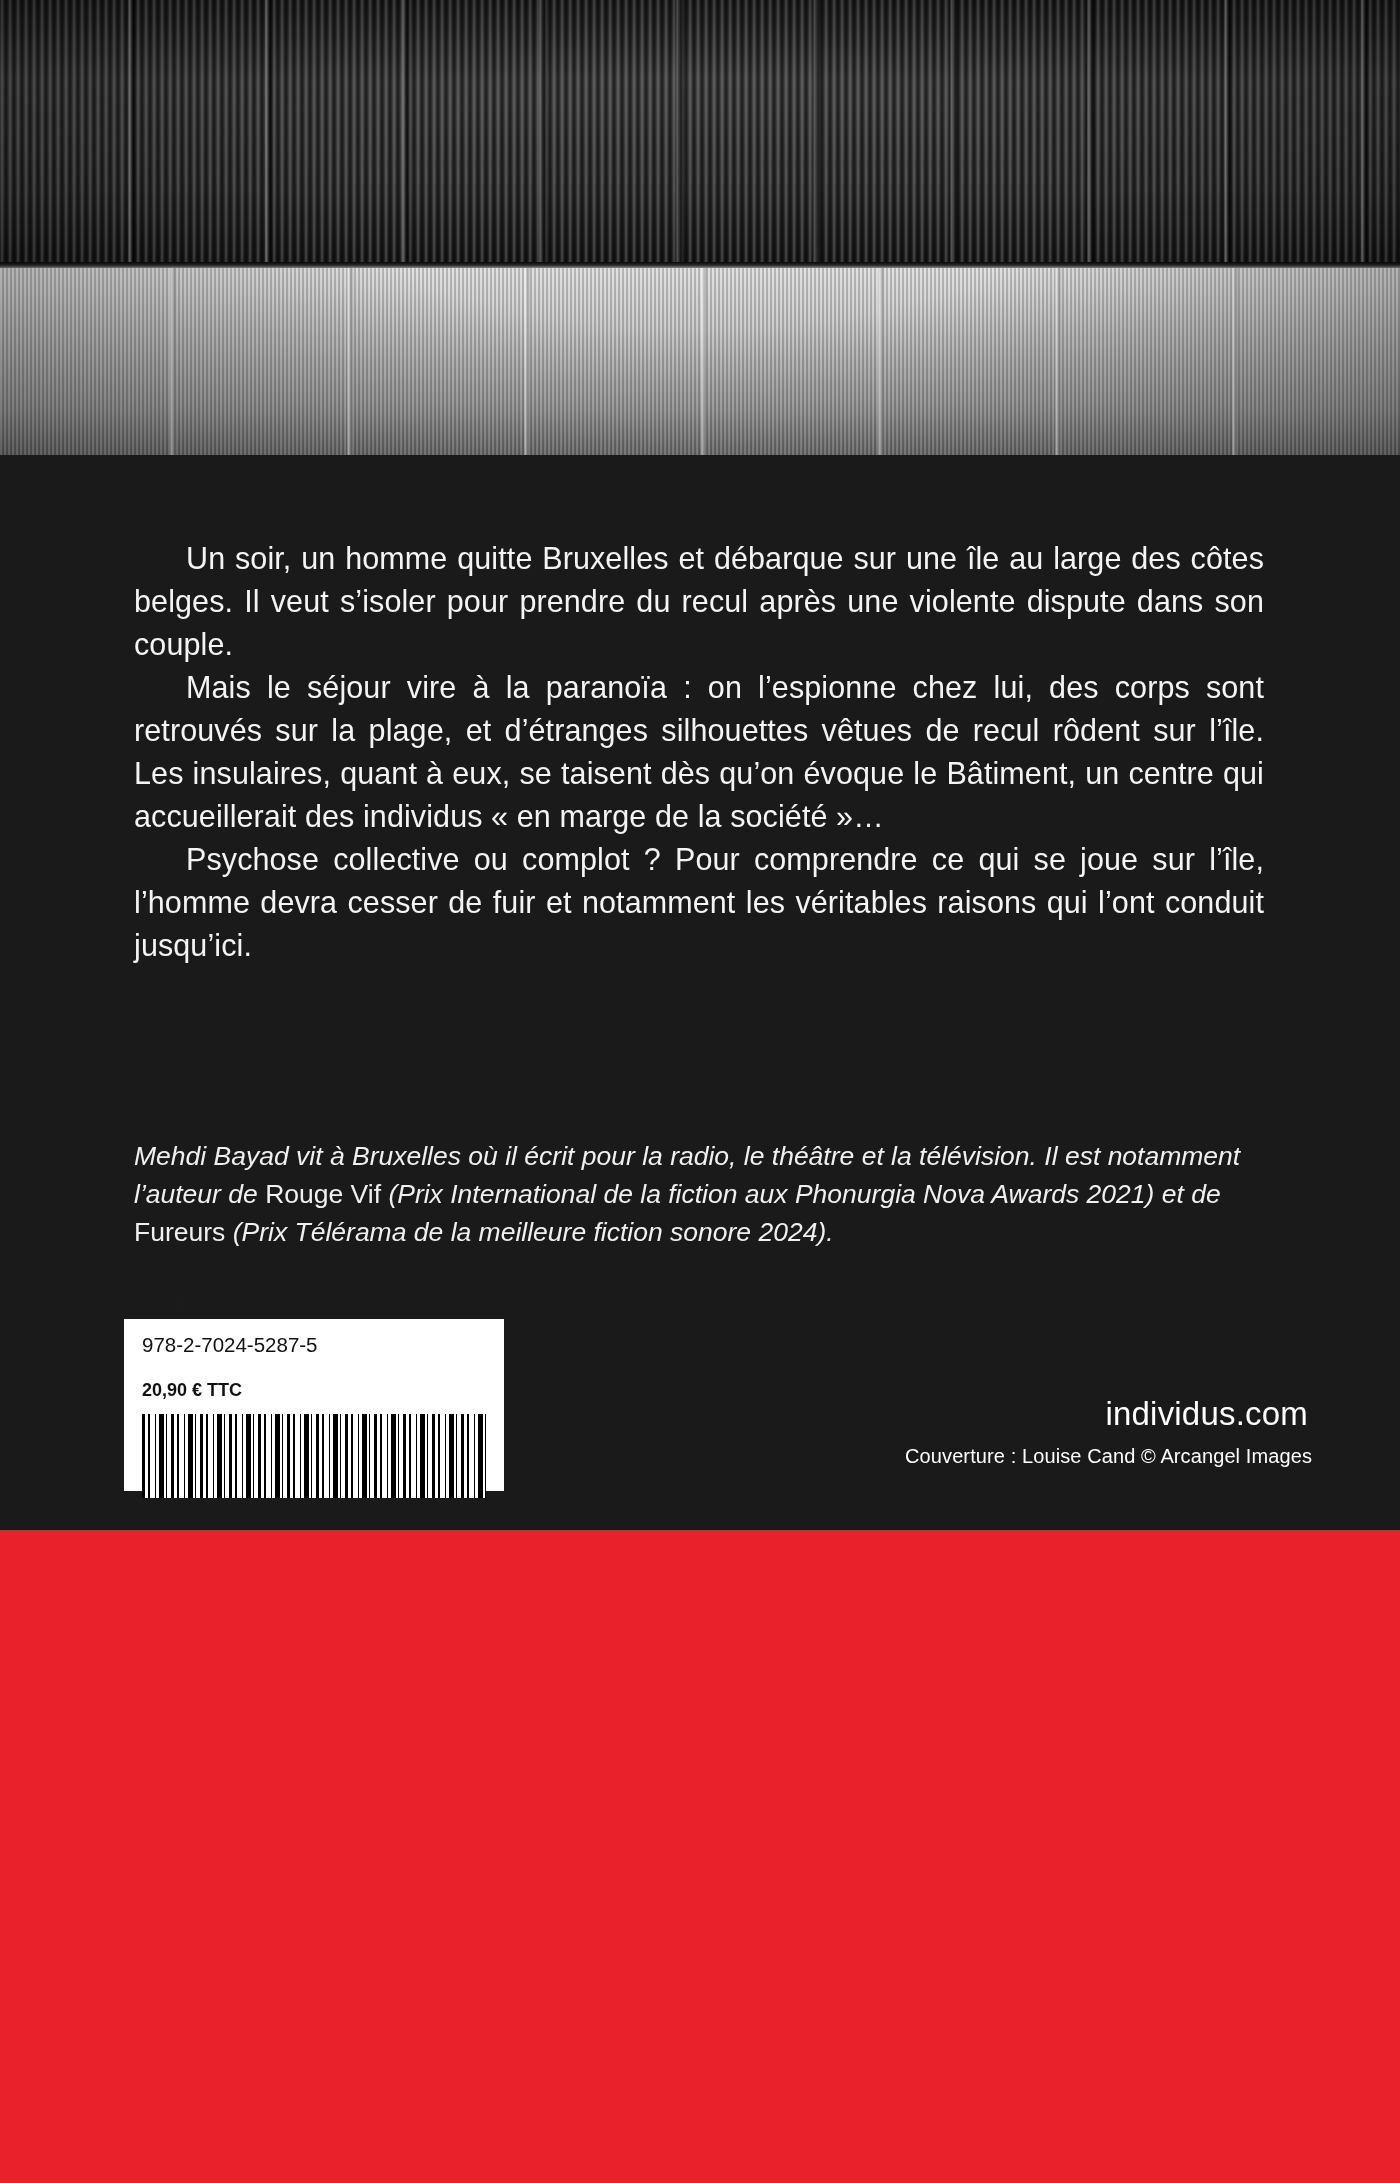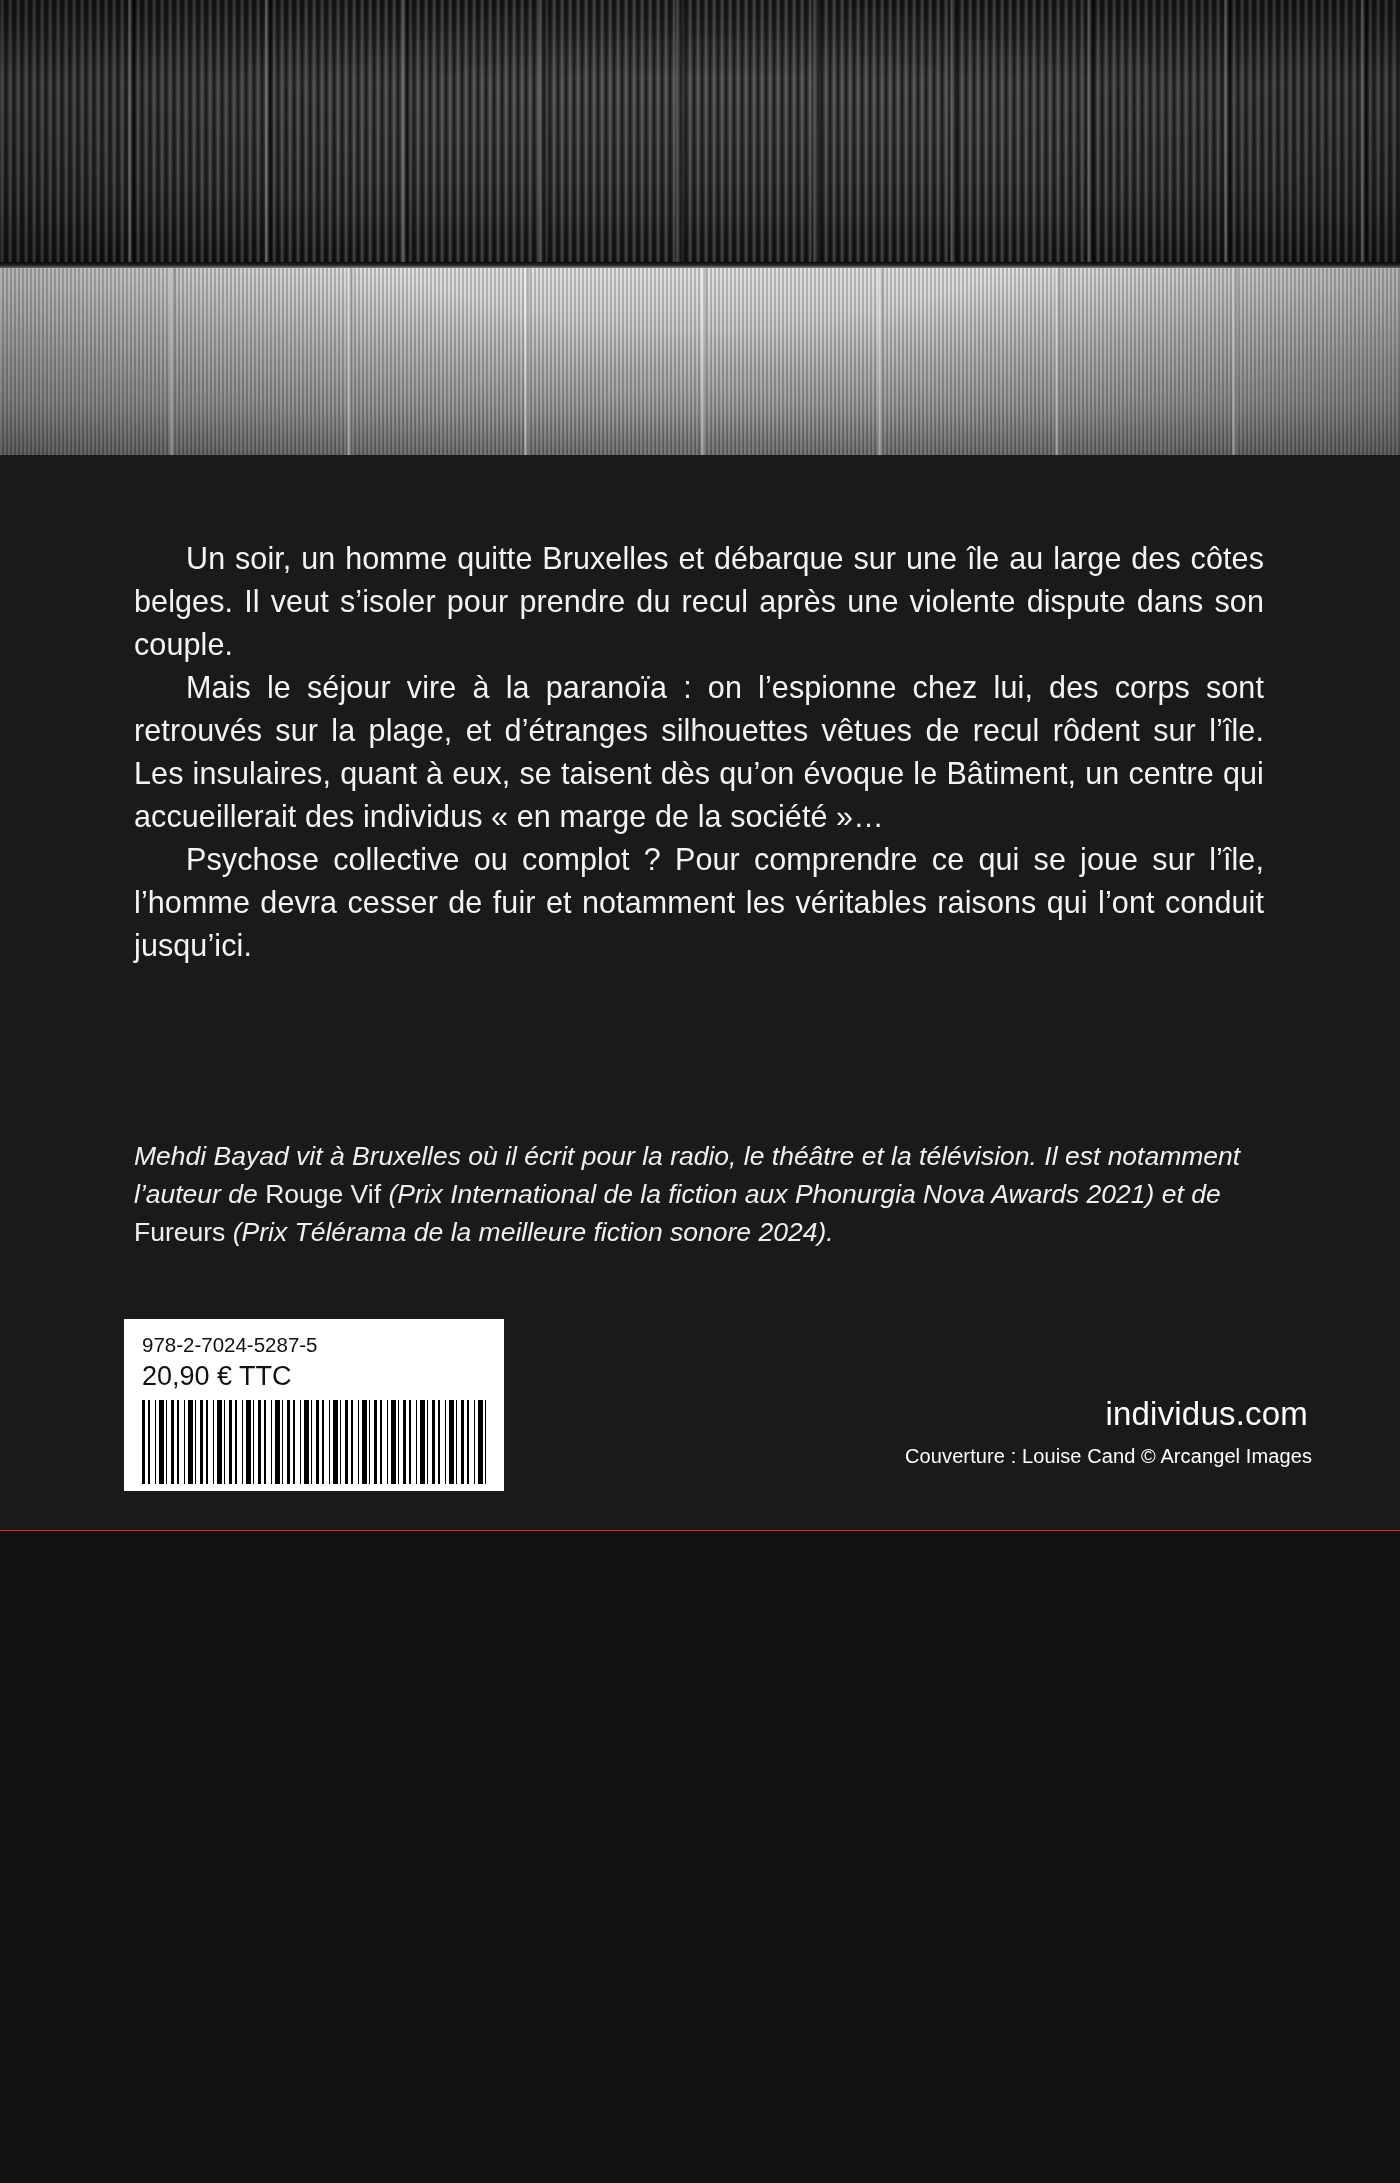--- a/index.html
+++ b/index.html
@@ -5,21 +5,21 @@
   * { box-sizing: border-box; margin: 0; padding: 0; }
   html, body {
     width: 1400px;
     height: 2183px;
     background: #111;
     font-family: "Liberation Sans", sans-serif;
   }
   #cover {
     position: relative;
     width: 1400px;
-    height: 1531px;
+    height: 2183px;
     overflow: hidden;
     background: #737373;
   }
 
   
   .photo {
     position: absolute;
     left: 0; top: 0;
     width: 1400px;
     height: 455px;
@@ -160,24 +160,25 @@
     height: 172px;
     background: #ffffff;
     padding: 13px 16px 12px 18px;
   }
   .isbn {
     font-size: 20.5px;
     color: #111;
     line-height: 26px;
   }
   .price {
-    font-size: 27px;
+    font-size: 18px;
     color: #111;
     line-height: 34px;
-    margin-top: 1px;
+    margin-top: 15px;
+    font-weight: bold;
   }
   .bars {
     margin-top: 7px;
     width: 344px;
     height: 84px;
     background:
       repeating-linear-gradient(90deg,
         #000 0px, #000 3px,
         #fff 3px, #fff 6px,
         #000 6px, #000 8px,

